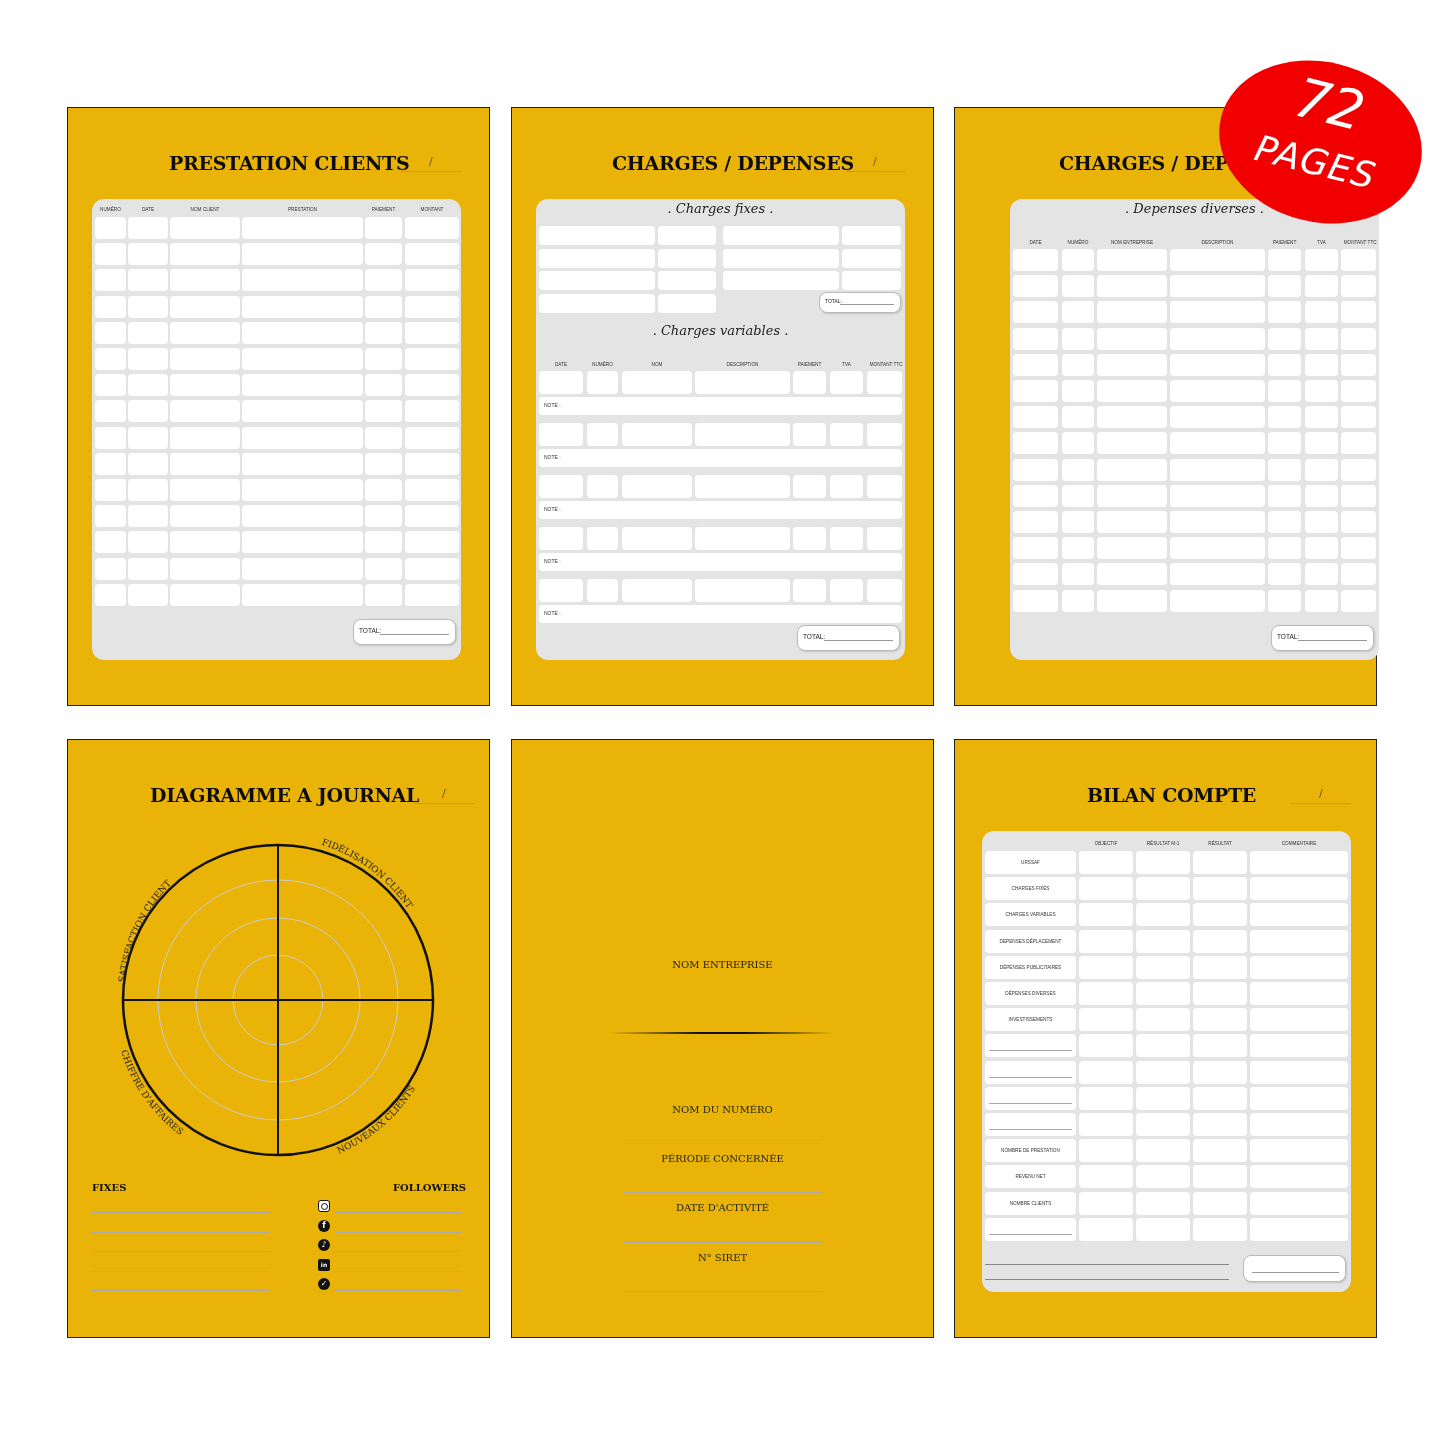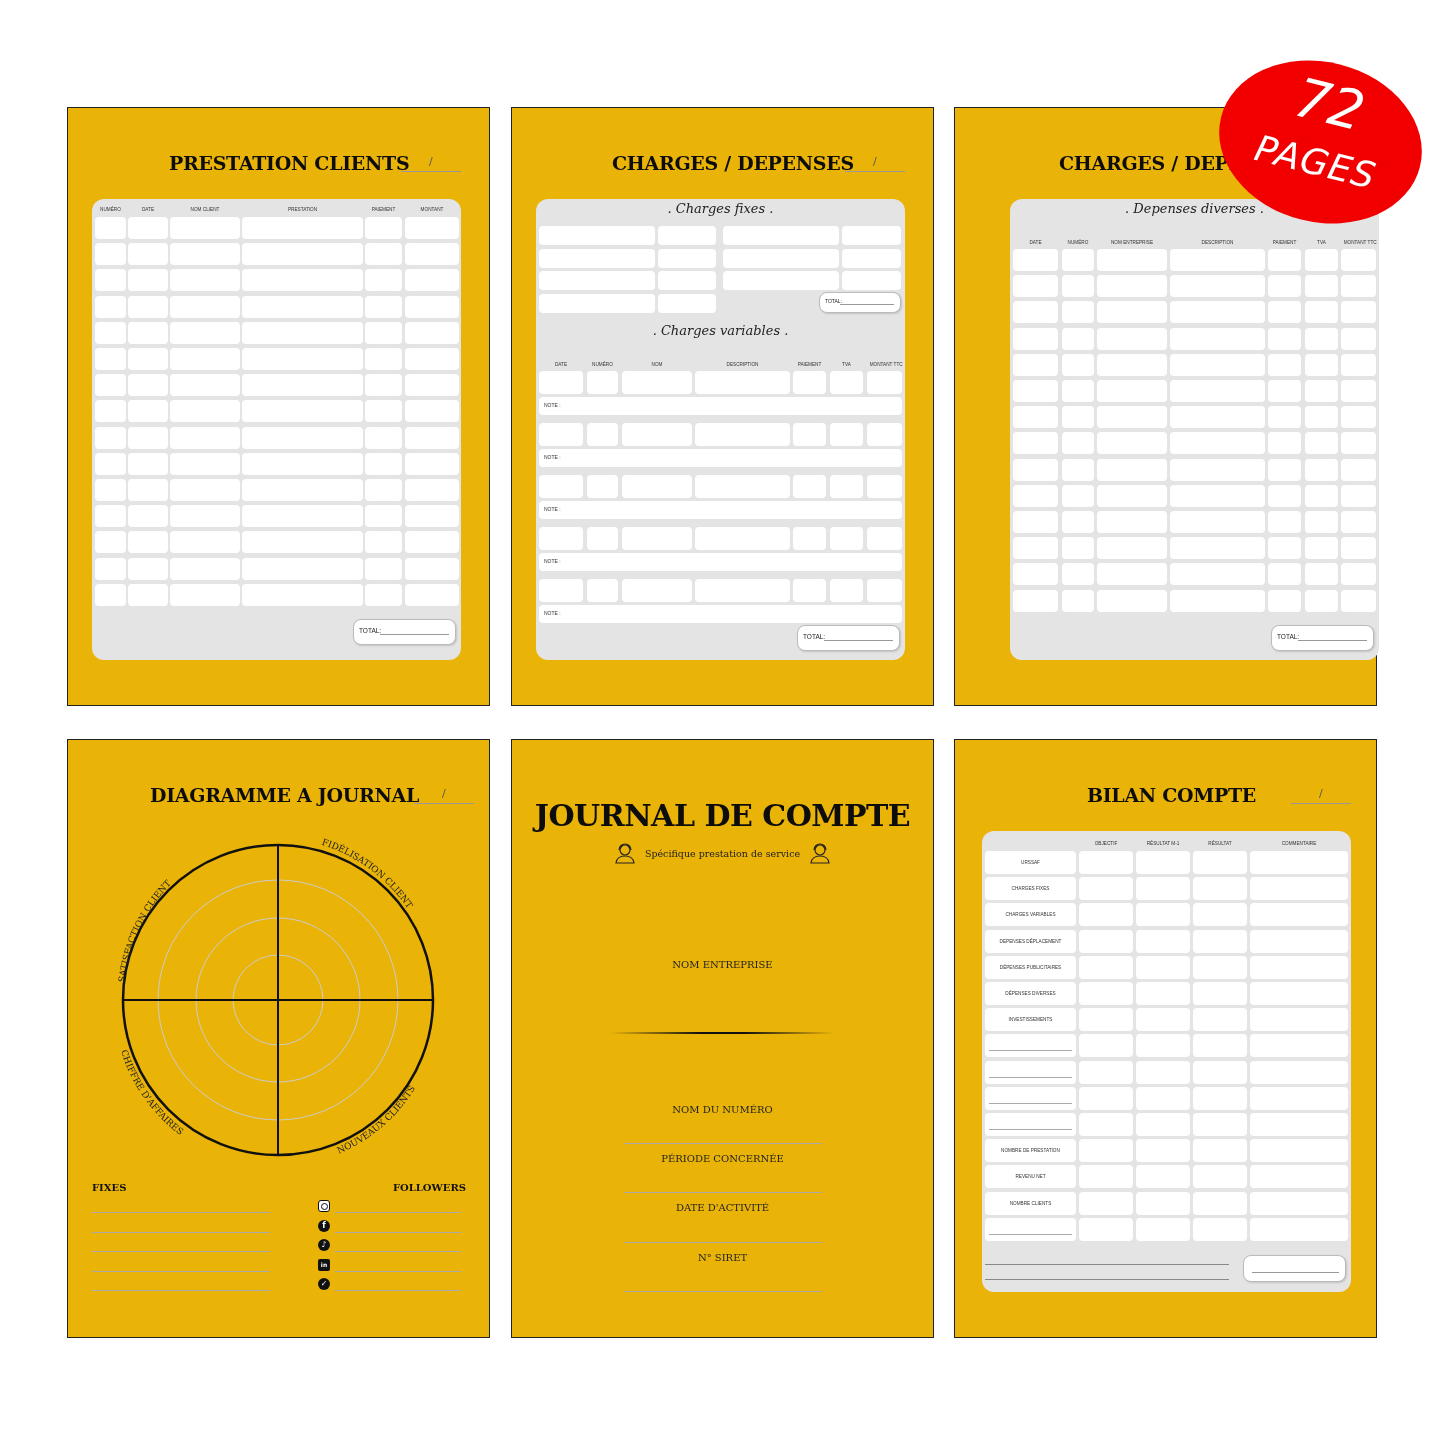--- a/index.html
+++ b/index.html
@@ -402,38 +402,20 @@
       <div class="social-icon" style="left:250px; top:499px;">♪</div>
       <div class="rule" style="left:267px; width:126px; top:511px;"></div>
       <div class="social-icon sq" style="left:250px; top:518.5px; font-size:6px;">in</div>
       <div class="rule" style="left:267px; width:126px; top:530.5px;"></div>
       <div class="social-icon" style="left:250px; top:538px;">✓</div>
       <div class="rule" style="left:267px; width:126px; top:550px;"></div>
     </div>
 </div>
 
 <div class="page p5">
-  <div class="title" style="left:0; right:0; top:58px; text-align:center; font-size:30px; letter-spacing:-0.5px;">JOURNAL DE COMPTE</div>
-  <div style="position:absolute; left:0; right:0; top:102px; text-align:center;">
-    <span style="display:inline-block; vertical-align:middle; width:22px; height:22px;">
-      <svg width="22" height="22" viewBox="0 0 22 22">
-          <circle cx="11" cy="8" r="5" fill="none" stroke="#222" stroke-width="1.2"></circle>
-          <path d="M5 8 A6 6 0 0 1 17 8" fill="none" stroke="#222" stroke-width="1.2"></path>
-          <path d="M2 21 C3 14 8 14 11 14 C14 14 19 14 20 21 Z" fill="none" stroke="#222" stroke-width="1.2"></path>
-        </svg>
-    </span>
-    <span style="font-family:'DejaVu Serif',serif; font-size:9.5px; color:#222; vertical-align:middle; margin:0 4px;">Spécifique prestation de service</span>
-    <span style="display:inline-block; vertical-align:middle; width:22px; height:22px;">
-      <svg width="22" height="22" viewBox="0 0 22 22">
-          <circle cx="11" cy="8" r="5" fill="none" stroke="#222" stroke-width="1.2"></circle>
-          <path d="M5 8 A6 6 0 0 1 17 8" fill="none" stroke="#222" stroke-width="1.2"></path>
-          <path d="M2 21 C3 14 8 14 11 14 C14 14 19 14 20 21 Z" fill="none" stroke="#222" stroke-width="1.2"></path>
-        </svg>
-    </span>
-  </div>
   <div class="serif-lbl" style="left:0; right:0; top:219px;">NOM ENTREPRISE</div>
   <div style="position:absolute; left:98px; width:224px; top:292px; height:2px; background:linear-gradient(to right, rgba(0,0,0,0), #111 40%, #111 60%, rgba(0,0,0,0));"></div>
   <div class="serif-lbl" style="left:0; right:0; top:364px;">NOM DU NUMÉRO</div>
   <div class="rule" style="left:112px; width:198px; top:403px;"></div>
   <div class="serif-lbl" style="left:0; right:0; top:413px;">PÉRIODE CONCERNÉE</div>
   <div class="rule" style="left:112px; width:198px; top:452px;"></div>
   <div class="serif-lbl" style="left:0; right:0; top:462px;">DATE D'ACTIVITÉ</div>
   <div class="rule" style="left:112px; width:198px; top:502px;"></div>
   <div class="serif-lbl" style="left:0; right:0; top:512px;">N° SIRET</div>
   <div class="rule" style="left:112px; width:198px; top:551px;"></div>

